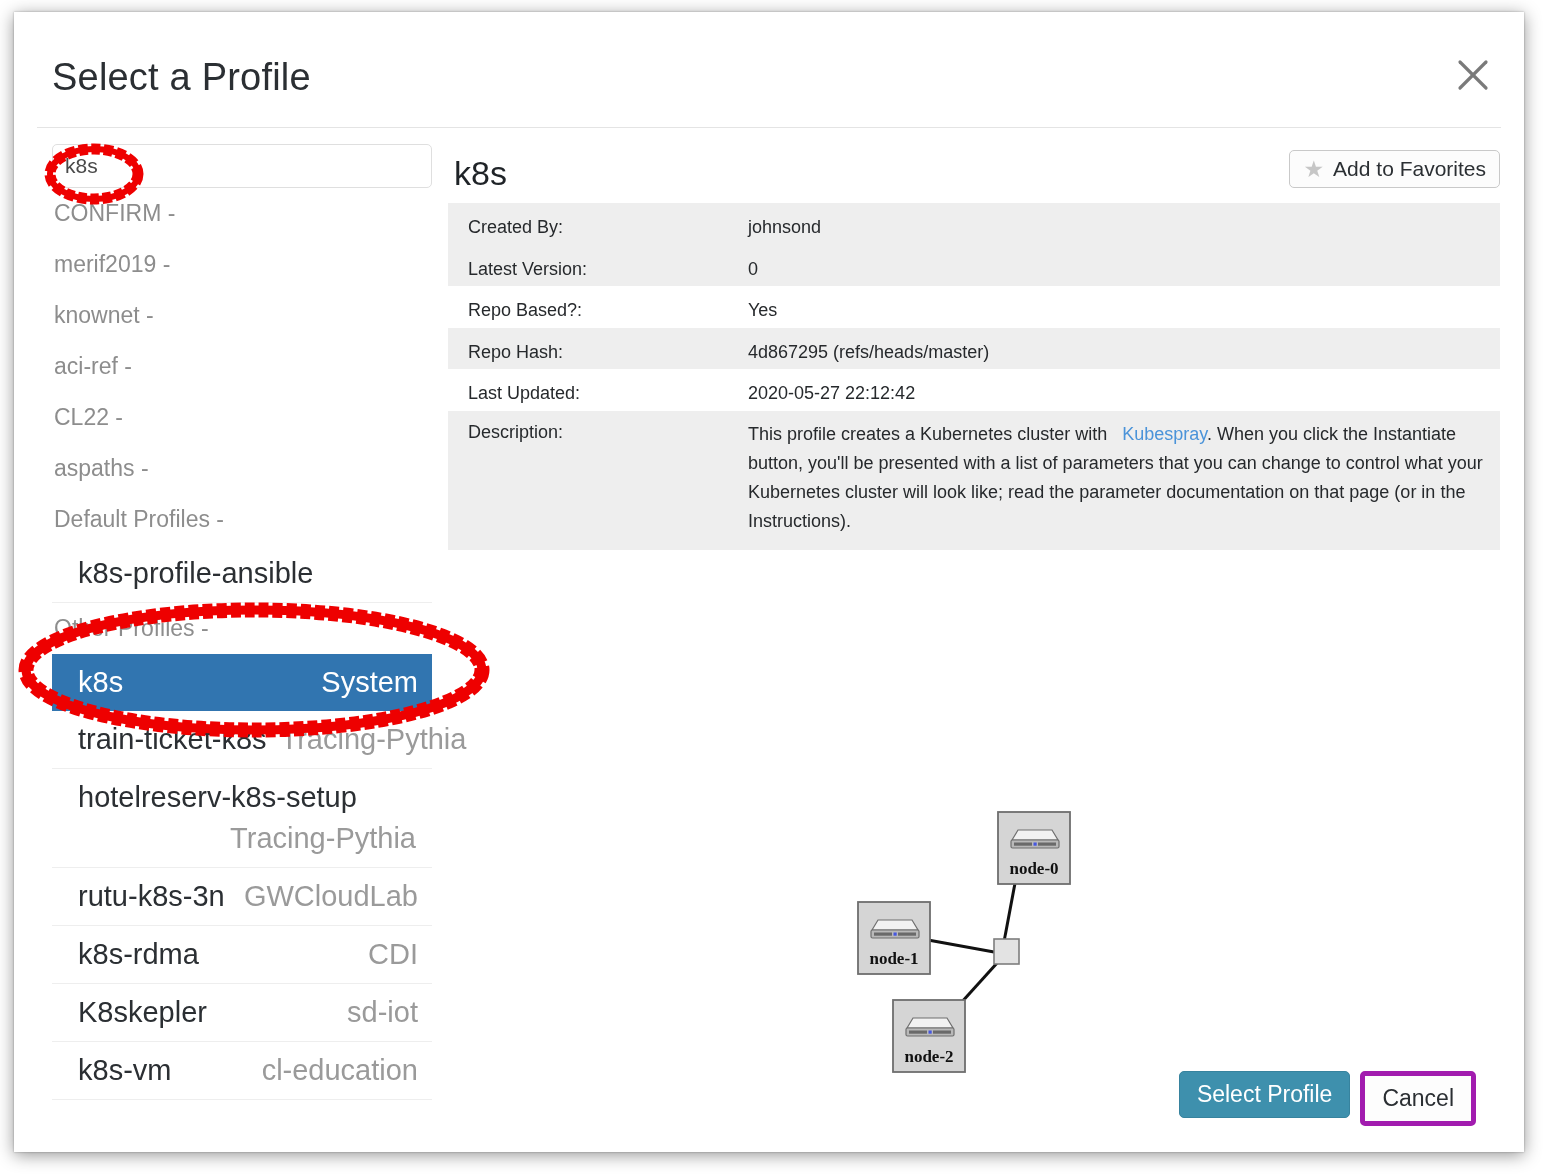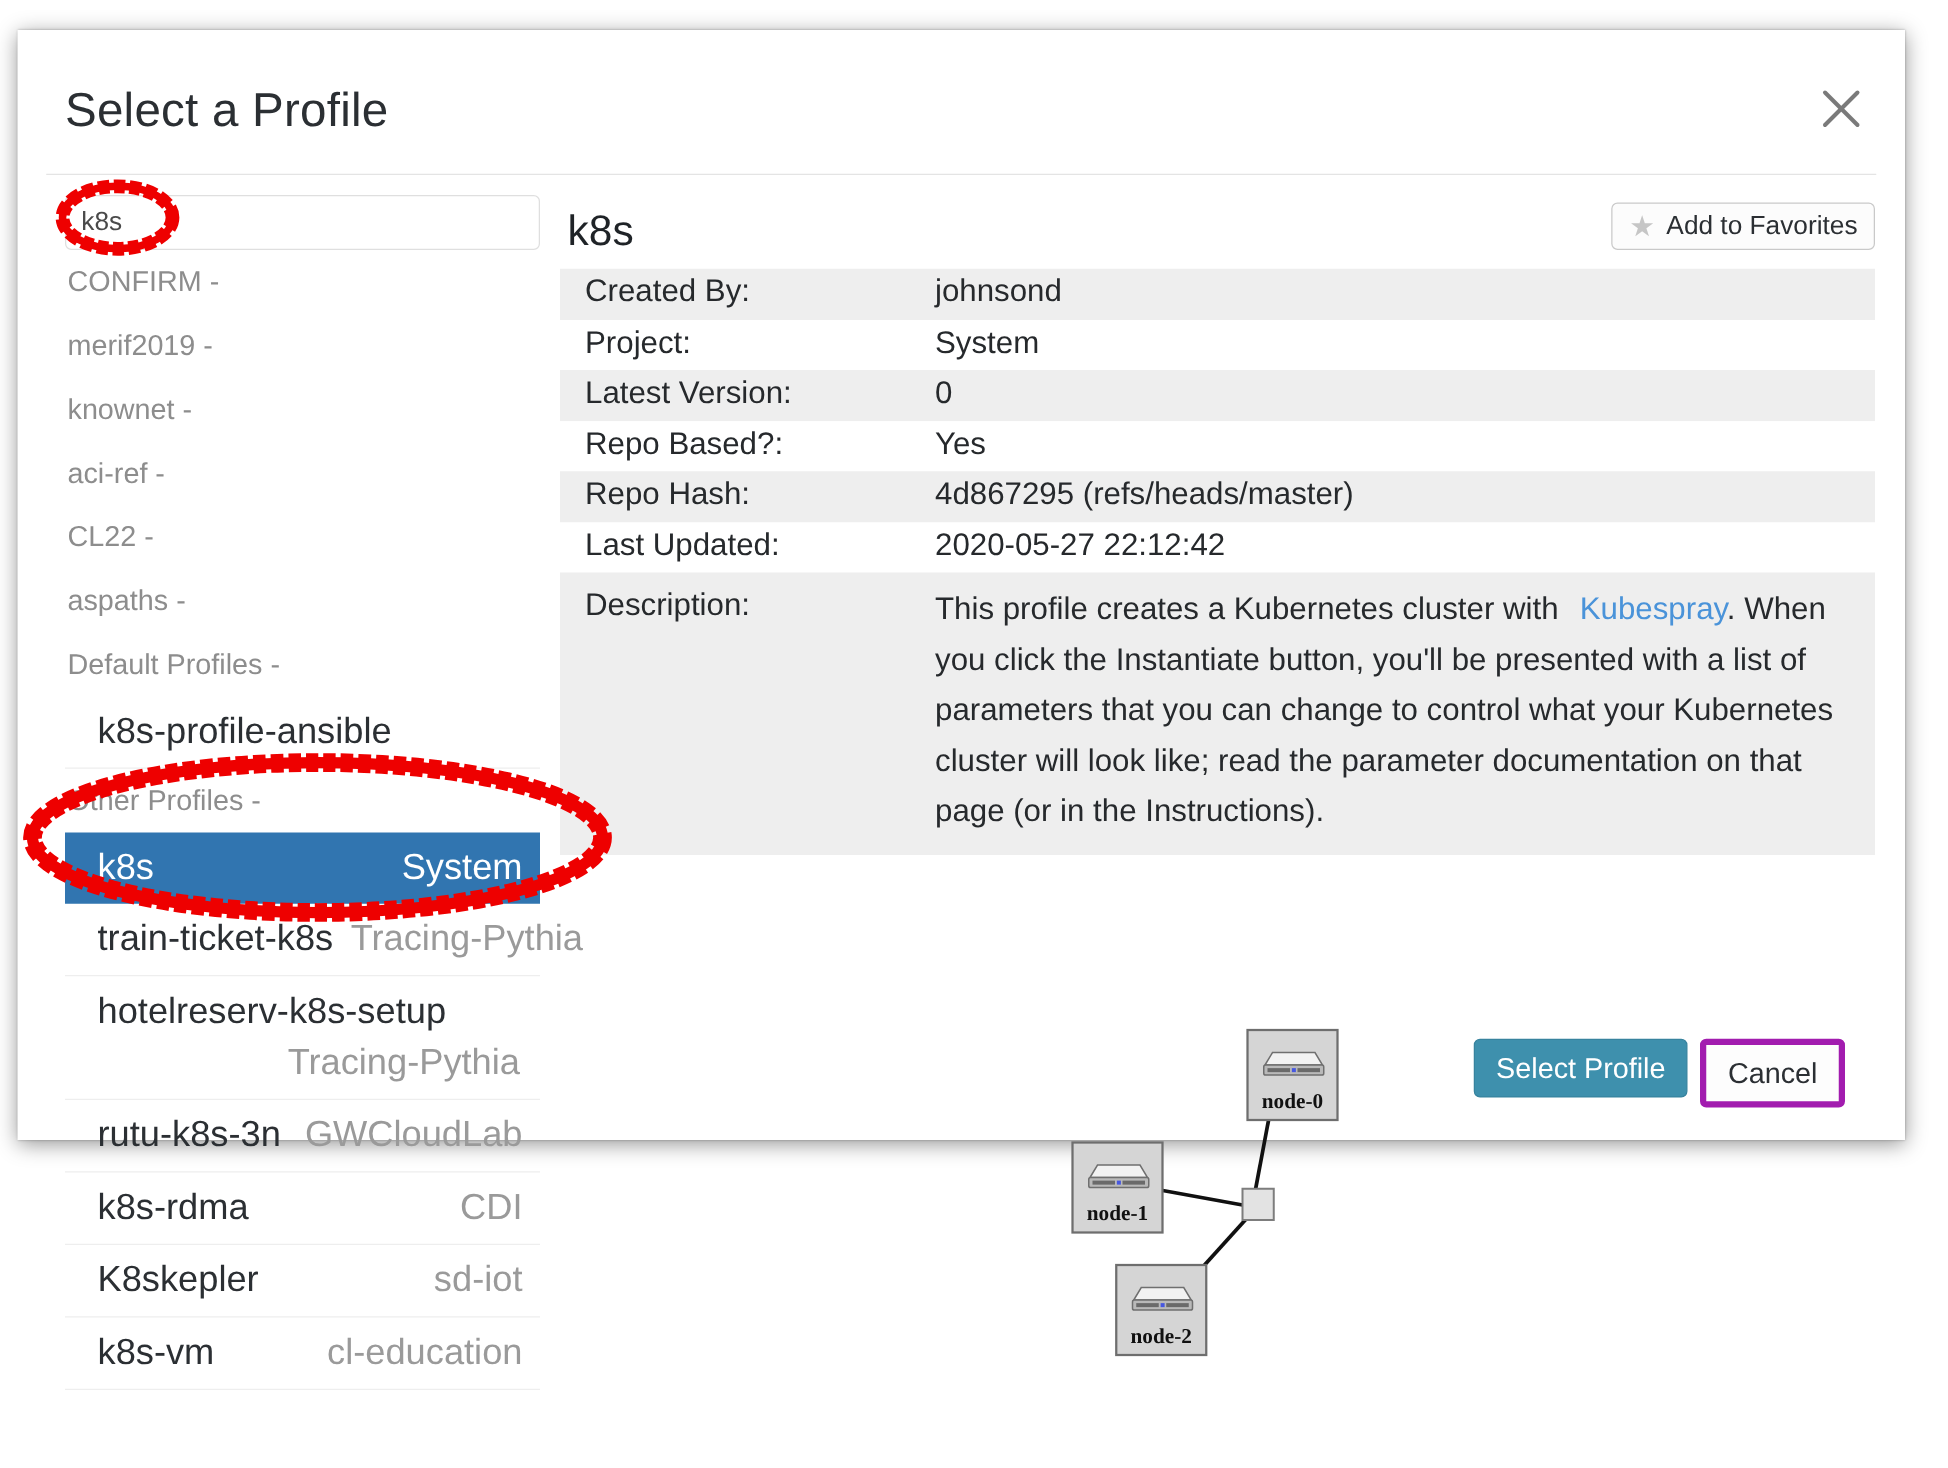--- a/index.html
+++ b/index.html
@@ -13,23 +13,23 @@
     width: 1558px;
     height: 1174px;
     overflow: hidden;
     background: #ffffff;
   }
 
   
   .dialog {
     position: absolute;
     left: 14px;
-    top: 24px;
+    top: 12px;
     width: 1510px;
-    height: 888px;
+    height: 1140px;
     background: #ffffff;
     box-shadow: 0 3px 16px rgba(0,0,0,0.42), 0 0 2px rgba(0,0,0,0.30);
     box-sizing: border-box;
   }
 
   
   .dlg-header {
     position: relative;
     height: 115px;
   }
@@ -164,23 +164,23 @@
     color: #1f2327;
     margin: 12px 0 10px 6px;
   }
 
   .info-table {
     border-collapse: collapse;
     width: 100%;
     table-layout: fixed;
   }
   .info-table td {
-    font-size: 25px;
+    font-size: 18px;
     color: #26292c;
-    padding: 1px 0 4px 0;
+    padding: 12px 0 4px 0;
     vertical-align: top;
     line-height: 1.42;
   }
   .info-table tr.odd td { background: #eeeeee; }
   .info-table tr.even td { background: #ffffff; }
   .info-table td.k { width: 280px; padding-left: 20px; }
   .info-table td.v { padding-right: 14px; }
   .info-table tr.desc td { padding-top: 9px; padding-bottom: 14px; }
   .desc-text { line-height: 1.62; }
   .desc-link { color: #4a93d9; text-decoration: none; cursor: pointer; margin-left: 10px; }
@@ -318,24 +318,20 @@
           <span>Add to Favorites</span>
         </div>
 
         <div class="detail-title">k8s</div>
 
         <table class="info-table">
           <tbody>
               <tr class="odd">
             <td class="k">Created By:</td>
             <td class="v">johnsond</td>
-          </tr>
-          <tr class="even">
-            <td class="k">Project:</td>
-            <td class="v">System</td>
           </tr>
           <tr class="odd">
             <td class="k">Latest Version:</td>
             <td class="v">0</td>
           </tr>
           <tr class="even">
             <td class="k">Repo Based?:</td>
             <td class="v">Yes</td>
           </tr>
           <tr class="odd">

